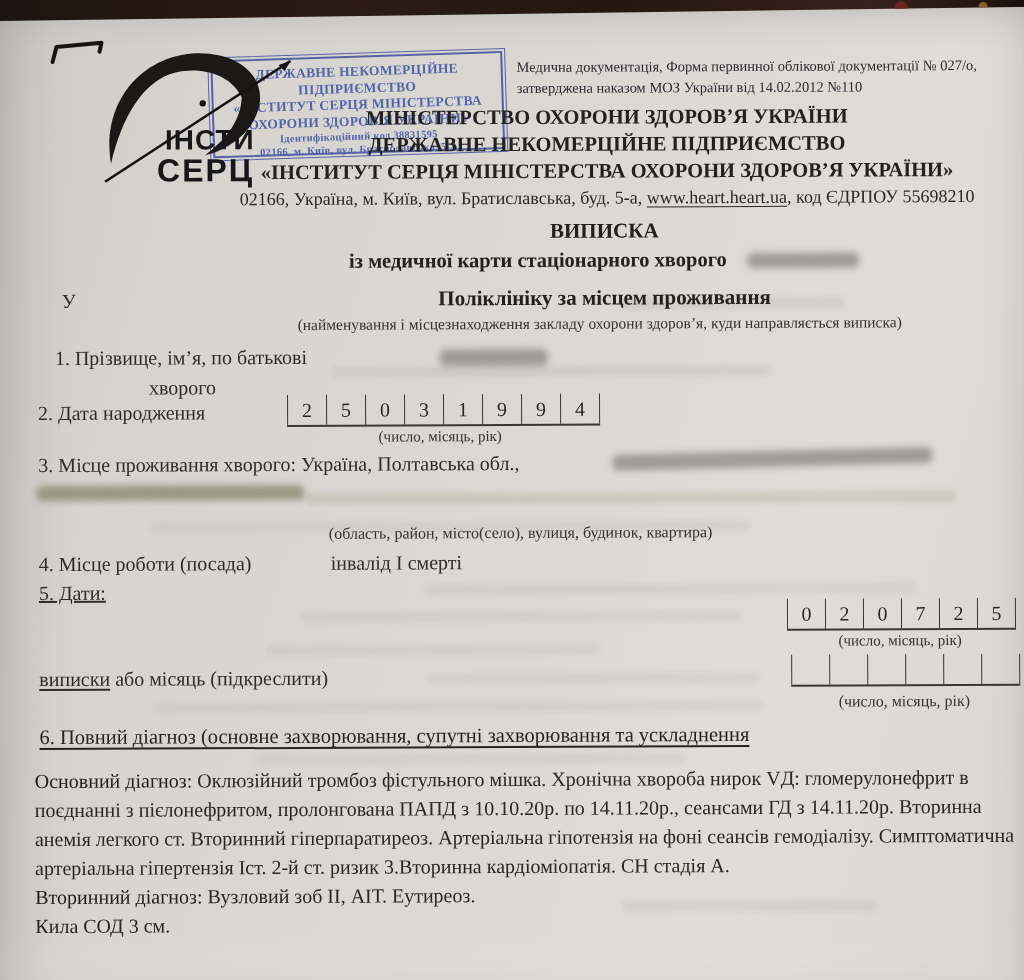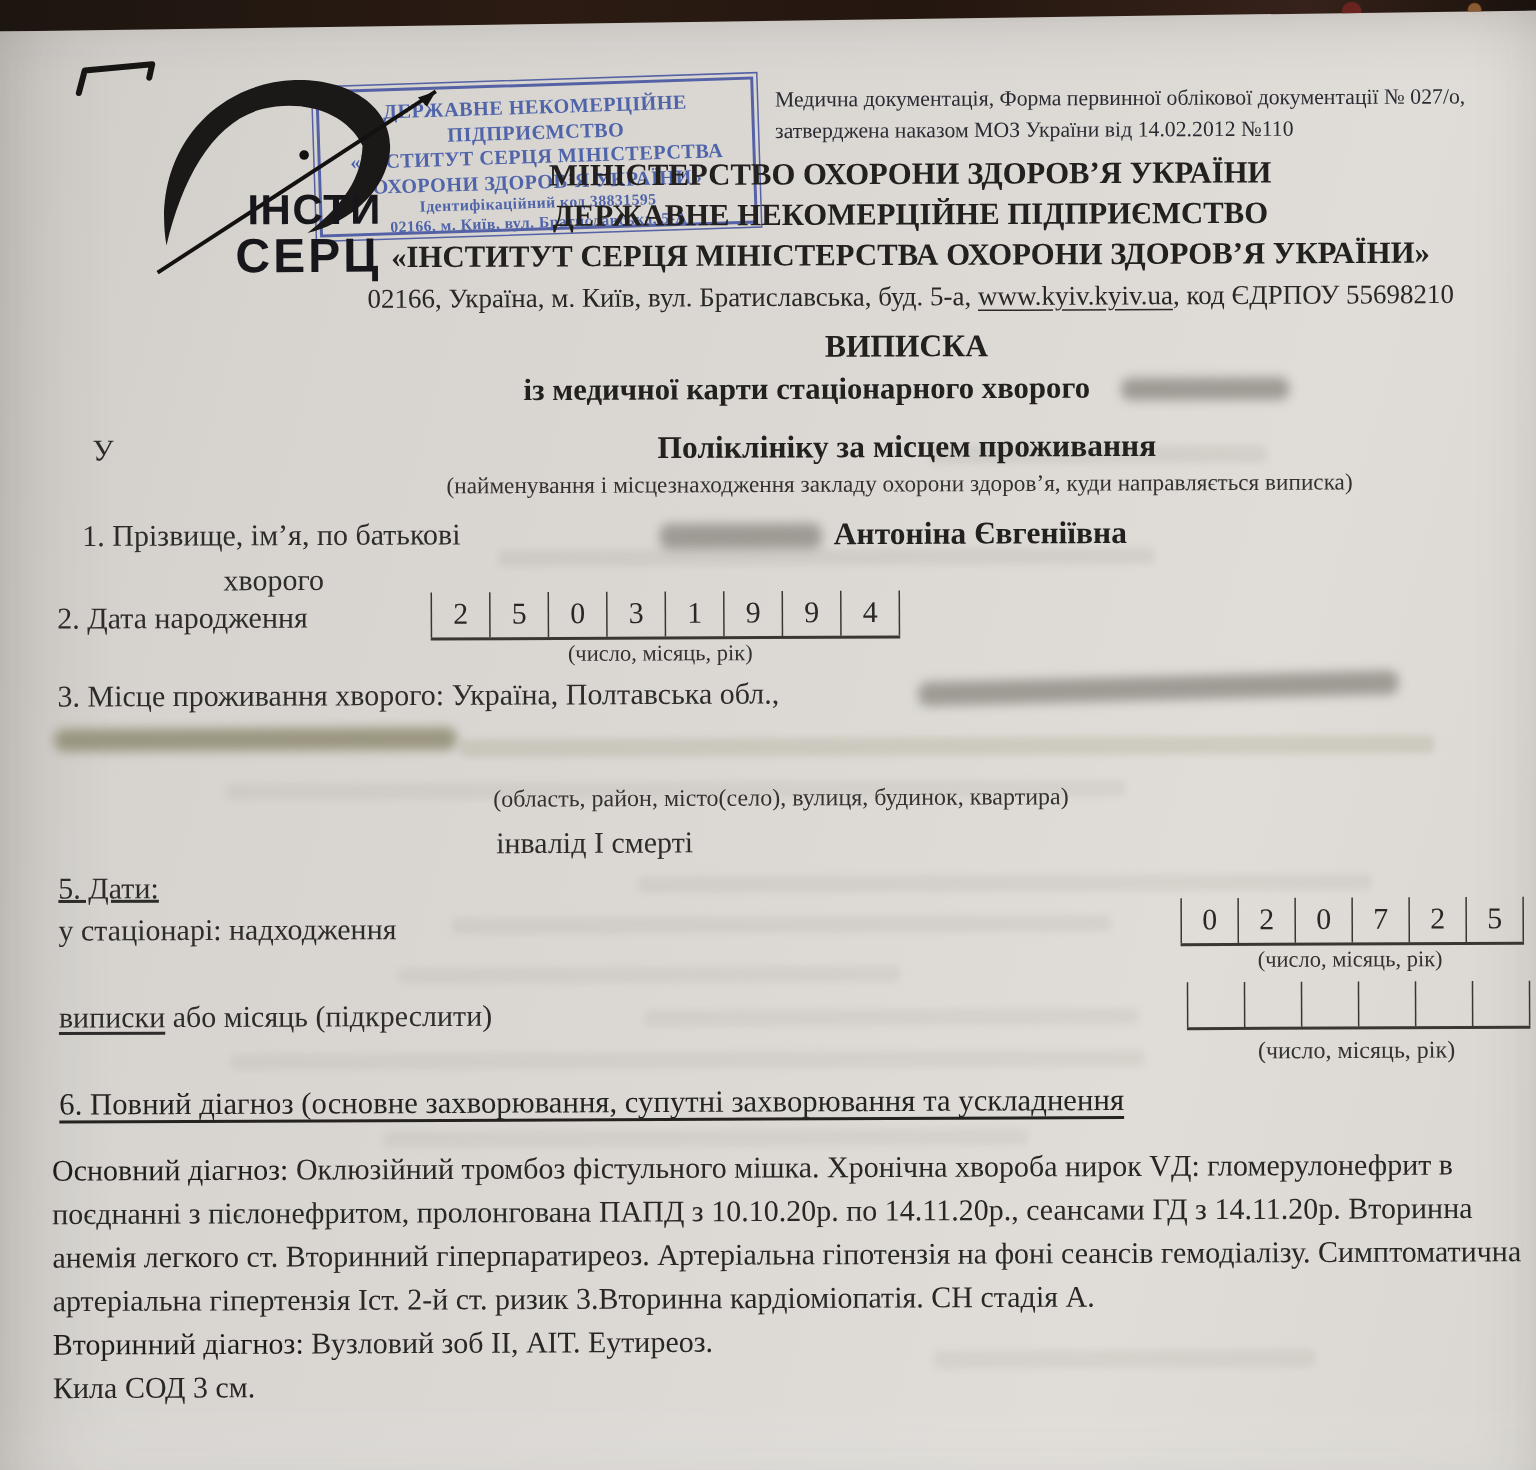--- a/index.html
+++ b/index.html
@@ -129,63 +129,62 @@
     <div class="form-note">
       <div>Медична документація, Форма первинної облікової документації № 027/о,</div>
       <div>затверджена наказом МОЗ України від 14.02.2012 №110</div>
     </div>
 
     <div class="ministry">
       <div class="m-bold">МІНІСТЕРСТВО ОХОРОНИ ЗДОРОВ’Я УКРАЇНИ</div>
       <div class="m-bold">ДЕРЖАВНЕ НЕКОМЕРЦІЙНЕ ПІДПРИЄМСТВО</div>
       <div class="m-bold">«ІНСТИТУТ СЕРЦЯ МІНІСТЕРСТВА ОХОРОНИ ЗДОРОВ’Я УКРАЇНИ»</div>
       <div class="m-addr">
-        <span>02166, Україна, м. Київ, вул. Братиславська, буд. 5-а, </span><span class="uline">www.kyiv.kyiv.ua</span><span>, код ЄДРПОУ 55698210</span>
+        <span>02166, Україна, м. Київ, вул. Братиславська, буд. 5-а, </span><span class="uline">www.heart.heart.ua</span><span>, код ЄДРПОУ 55698210</span>
       </div>
     </div>
 
     <div class="doc-title">
       <div class="t1">ВИПИСКА</div>
       <div class="t2">
         <span>із медичної карти стаціонарного хворого</span>
         <span class="censor-inline" style="width:112px;height:15px;margin-left:16px;"></span>
       </div>
     </div>
 
     <div class="dest-prefix">У</div>
     <div class="dest-name">Поліклініку за місцем проживання</div>
     <div class="dest-note">(найменування і місцезнаходження  закладу охорони здоров’я, куди направляється виписка)</div>
 
     <div class="lbl" style="left:55px;top:345px;">1. Прізвище, ім’я, по батькові</div>
     <div class="lbl" style="left:113px;top:375px;margin-left:36px;">хворого</div>
     <div class="censor" style="left:440px;top:349px;width:108px;height:17px;"></div>
-    <div class="val-bold" style="left:556px;top:344px;">Антоніна Євгеніївна</div>
 
     <div class="lbl" style="left:38px;top:400px;">2. Дата народження</div>
     <div class="dboxes wide" style="left:287px;top:394px;">
         <div class="dcell">2</div>
         <div class="dcell">5</div>
         <div class="dcell">0</div>
         <div class="dcell">3</div>
         <div class="dcell">1</div>
         <div class="dcell">9</div>
         <div class="dcell">9</div>
         <div class="dcell">4</div>
       </div>
     <div class="dcaption" style="left:287px;top:428px;width:306px;">(число, місяць, рік)</div>
 
     <div class="lbl" style="left:38px;top:452px;">3. Місце проживання хворого: Україна, Полтавська обл.,</div>
     <div class="censor" style="left:612px;top:452px;width:320px;height:16px;transform:rotate(-1.2deg);"></div>
     <div class="censor" style="left:36px;top:484px;width:268px;height:15px;background:#8b876c;"></div>
     <div class="dcaption" style="left:108px;top:524px;width:824px;font-size:16px;">(область, район, місто(село), вулиця, будинок, квартира)</div>
 
+    <div class="lbl" style="left:38px;top:551px;">4. Місце роботи (посада)</div>
     <div class="lbl" style="left:330px;top:551px;">інвалід І смерті</div>
 
     <div class="lbl" style="left:38px;top:580px;text-decoration:underline;">5. Дати:</div>
-    <div class="lbl" style="left:38px;top:608px;">у стаціонарі: надходження</div>
     <div class="dboxes" style="left:786px;top:600px;">
         <div class="dcell">0</div>
         <div class="dcell">2</div>
         <div class="dcell">0</div>
         <div class="dcell">7</div>
         <div class="dcell">2</div>
         <div class="dcell">5</div>
       </div>
     <div class="dcaption" style="left:786px;top:634px;width:226px;">(число, місяць, рік)</div>
 

